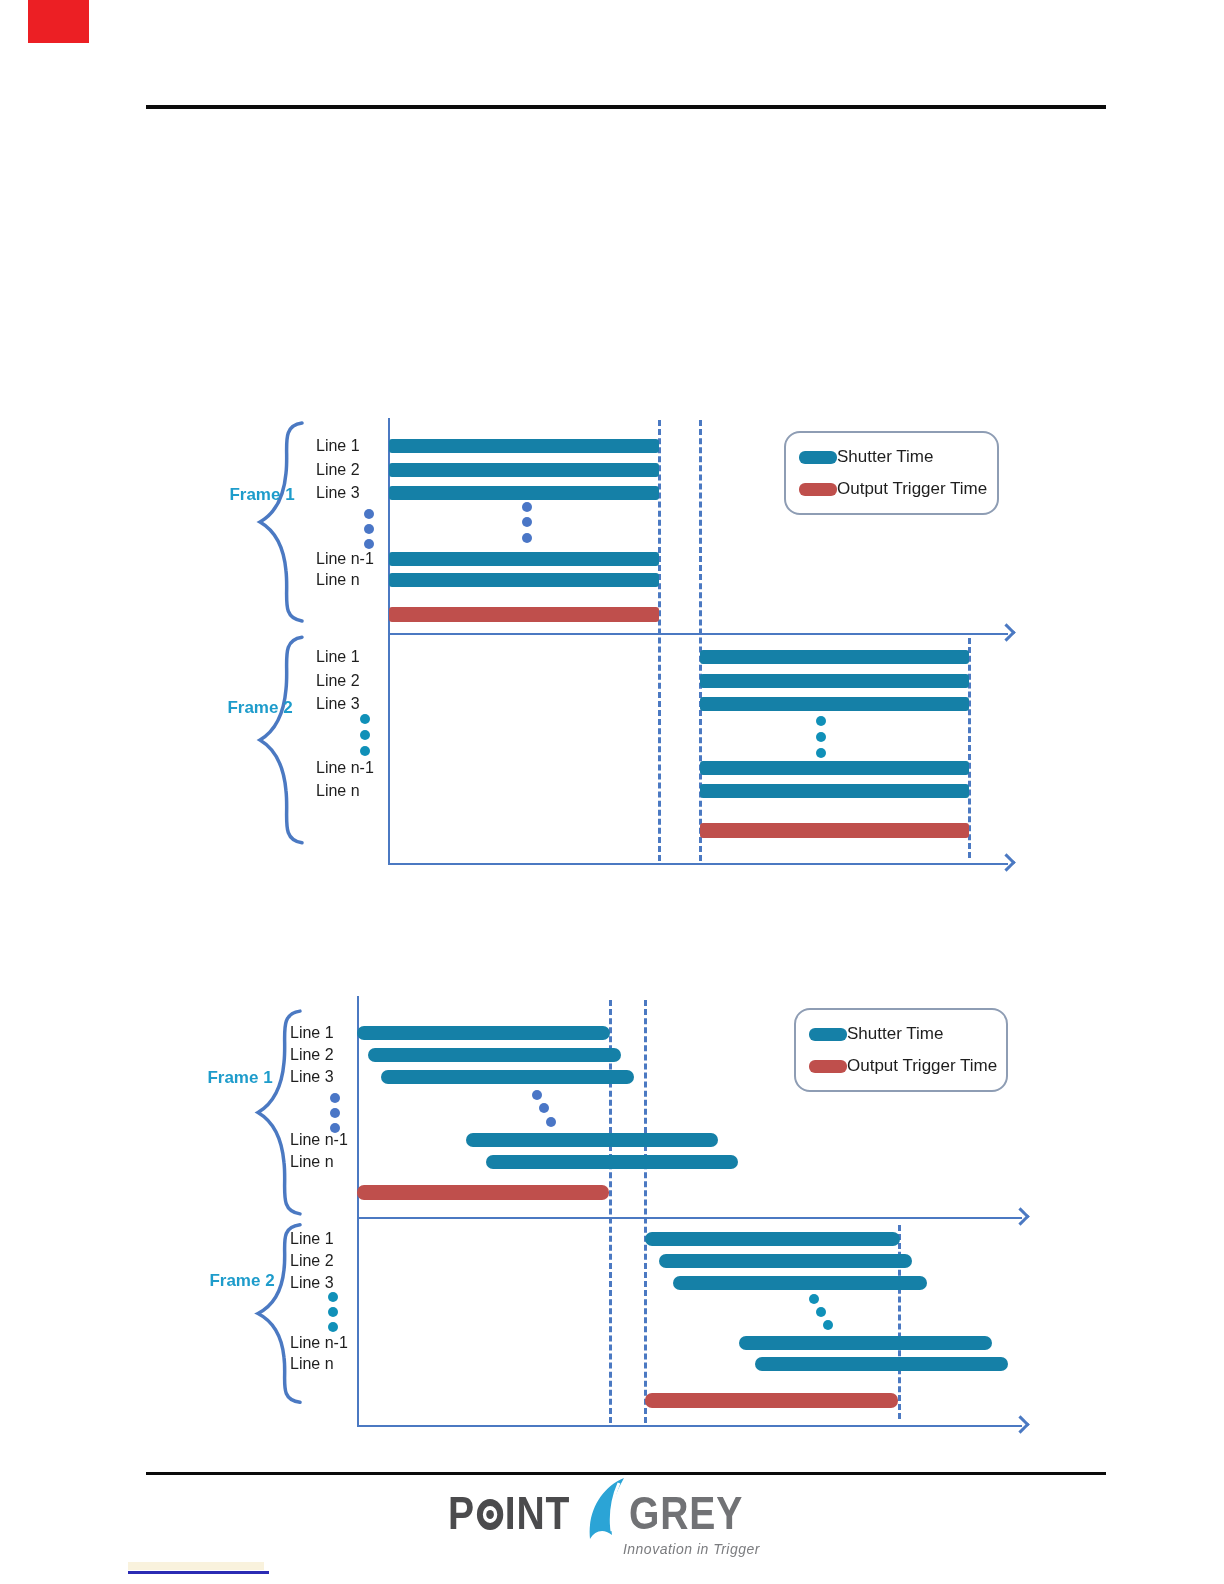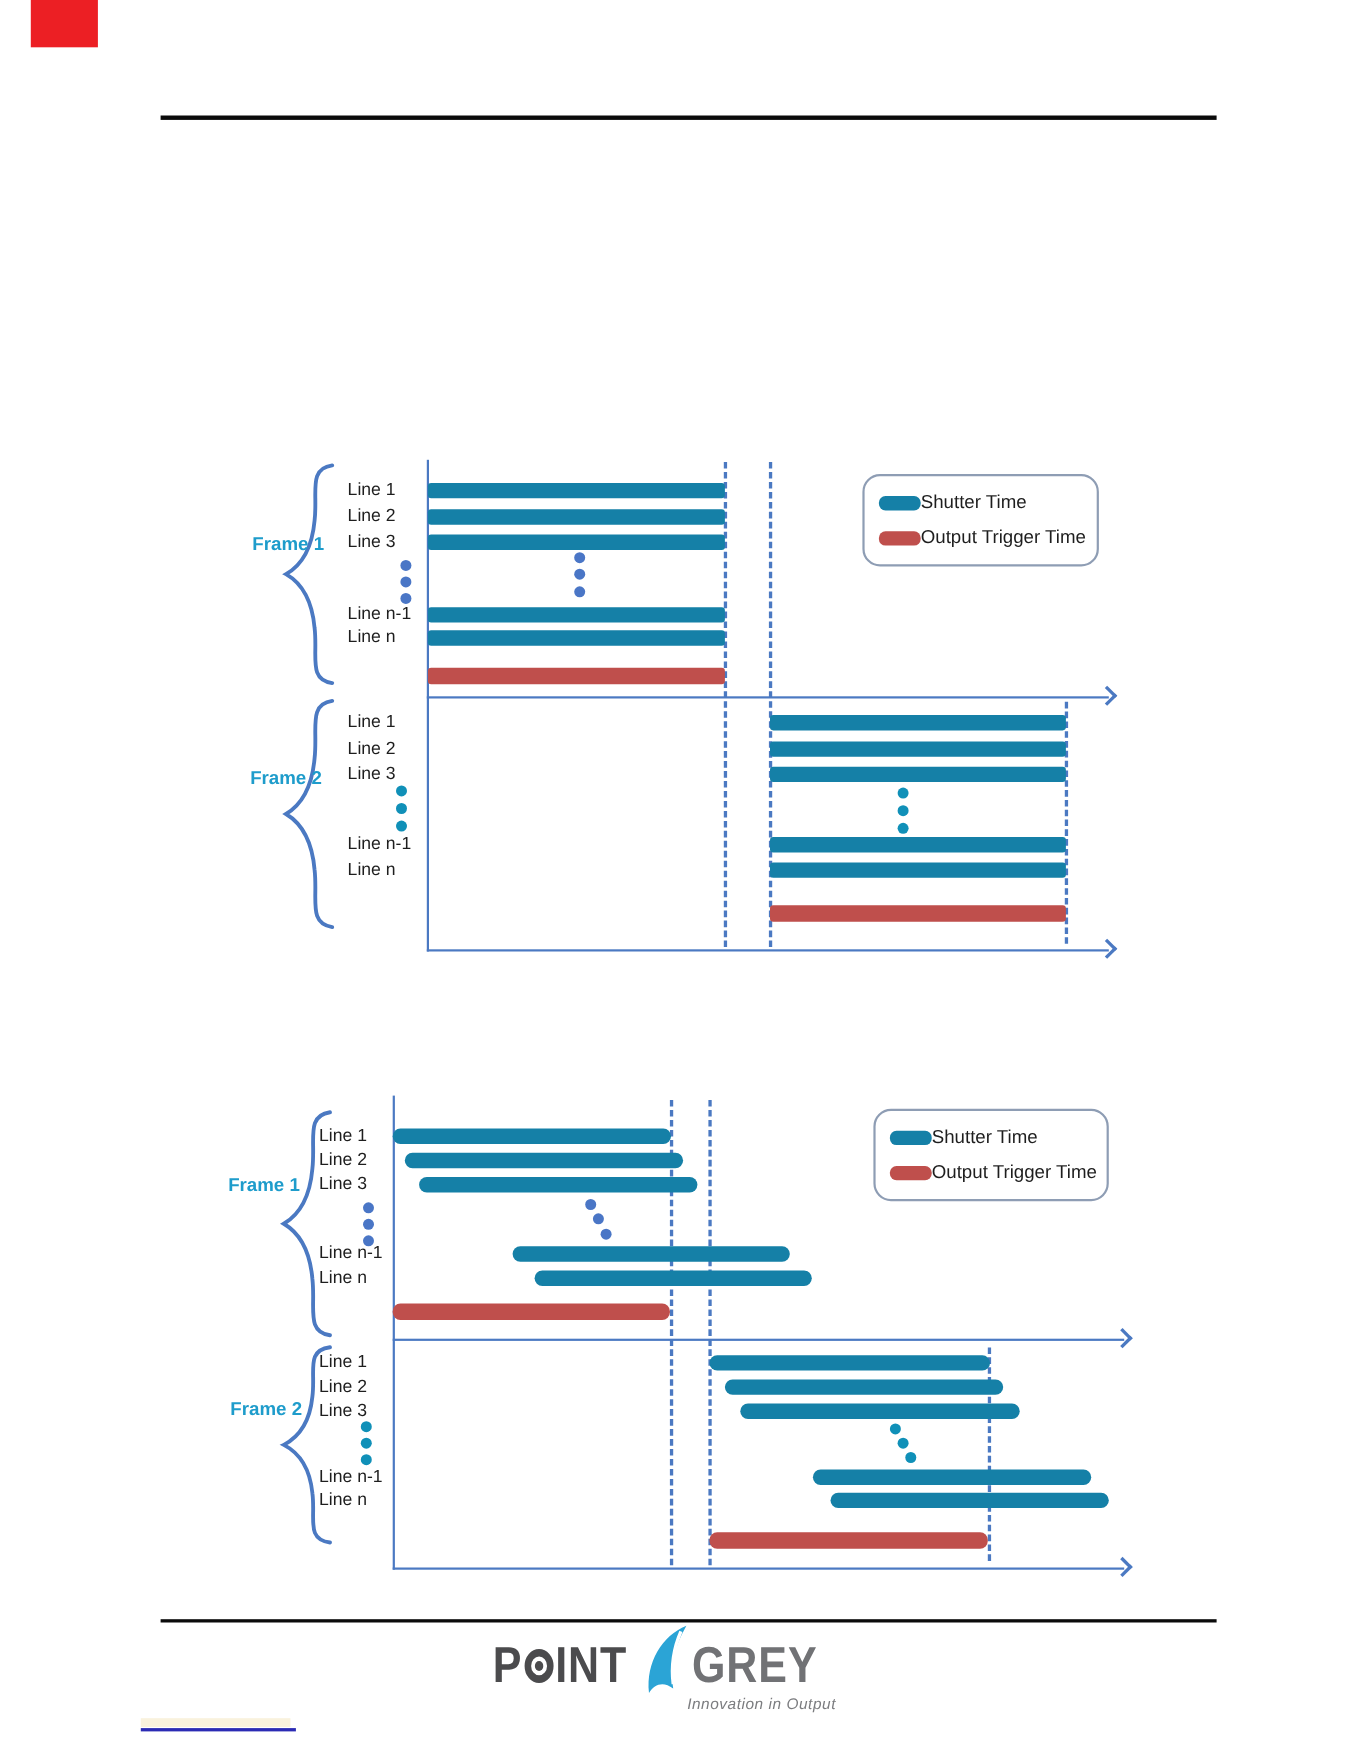--- a/index.html
+++ b/index.html
@@ -30,21 +30,21 @@
   <div id="corner-red"></div>
   <div id="header-rule" class="rule"></div>
   <div id="footer-rule" class="rule"></div>
 
   <span id="logo-point" class="logo-word"><span id="lp1">P</span><span class="logo-o"></span><span id="lp2">INT</span></span>
   <svg id="sail" width="46" height="72" viewBox="0 0 46 72">
     <path d="M6,62 C3,34 18,10 40,1 C28,22 25,38 28,58 C19,51 11,54 6,62 Z" fill="#2BA4D6"></path>
     <path d="M35,6 C28,22 26,38 28,54" stroke="#ffffff" stroke-width="3" fill="none"></path>
   </svg>
   <span id="logo-grey" class="logo-word">GREY</span>
-  <div id="tagline">Innovation in Output</div>
+  <div id="tagline">Innovation in Trigger</div>
 
   <div id="beige-remnant"></div>
   <div id="link-underline"></div>
 <div style="position: absolute; left: 388px; top: 418px; width: 2px; height: 447px; background: rgb(75, 121, 194);"></div>
     <div style="position: absolute; left: 658px; top: 420px; width: 0px; height: 441px; border-left: 3px dashed rgb(75, 121, 194);"></div>
     <div style="position: absolute; left: 699px; top: 420px; width: 0px; height: 441px; border-left: 3px dashed rgb(75, 121, 194);"></div>
     <div style="position: absolute; left: 968px; top: 638px; width: 0px; height: 220px; border-left: 3px dashed rgb(75, 121, 194);"></div>
     <div style="position: absolute; left: 388px; top: 633px; width: 620px; height: 2px; background: rgb(75, 121, 194);"></div>
     <div style="position: absolute; left: 1000px; top: 626px; width: 13px; height: 13px; border-top: 3px solid rgb(75, 121, 194); border-right: 3px solid rgb(75, 121, 194); transform: rotate(45deg); box-sizing: border-box;"></div>
     <div style="position: absolute; left: 316px; top: 435px; width: 72px; height: 22px; font: 16px / 22px &quot;Liberation Sans&quot;, sans-serif; color: rgb(30, 30, 30); white-space: nowrap;">Line 1</div>

